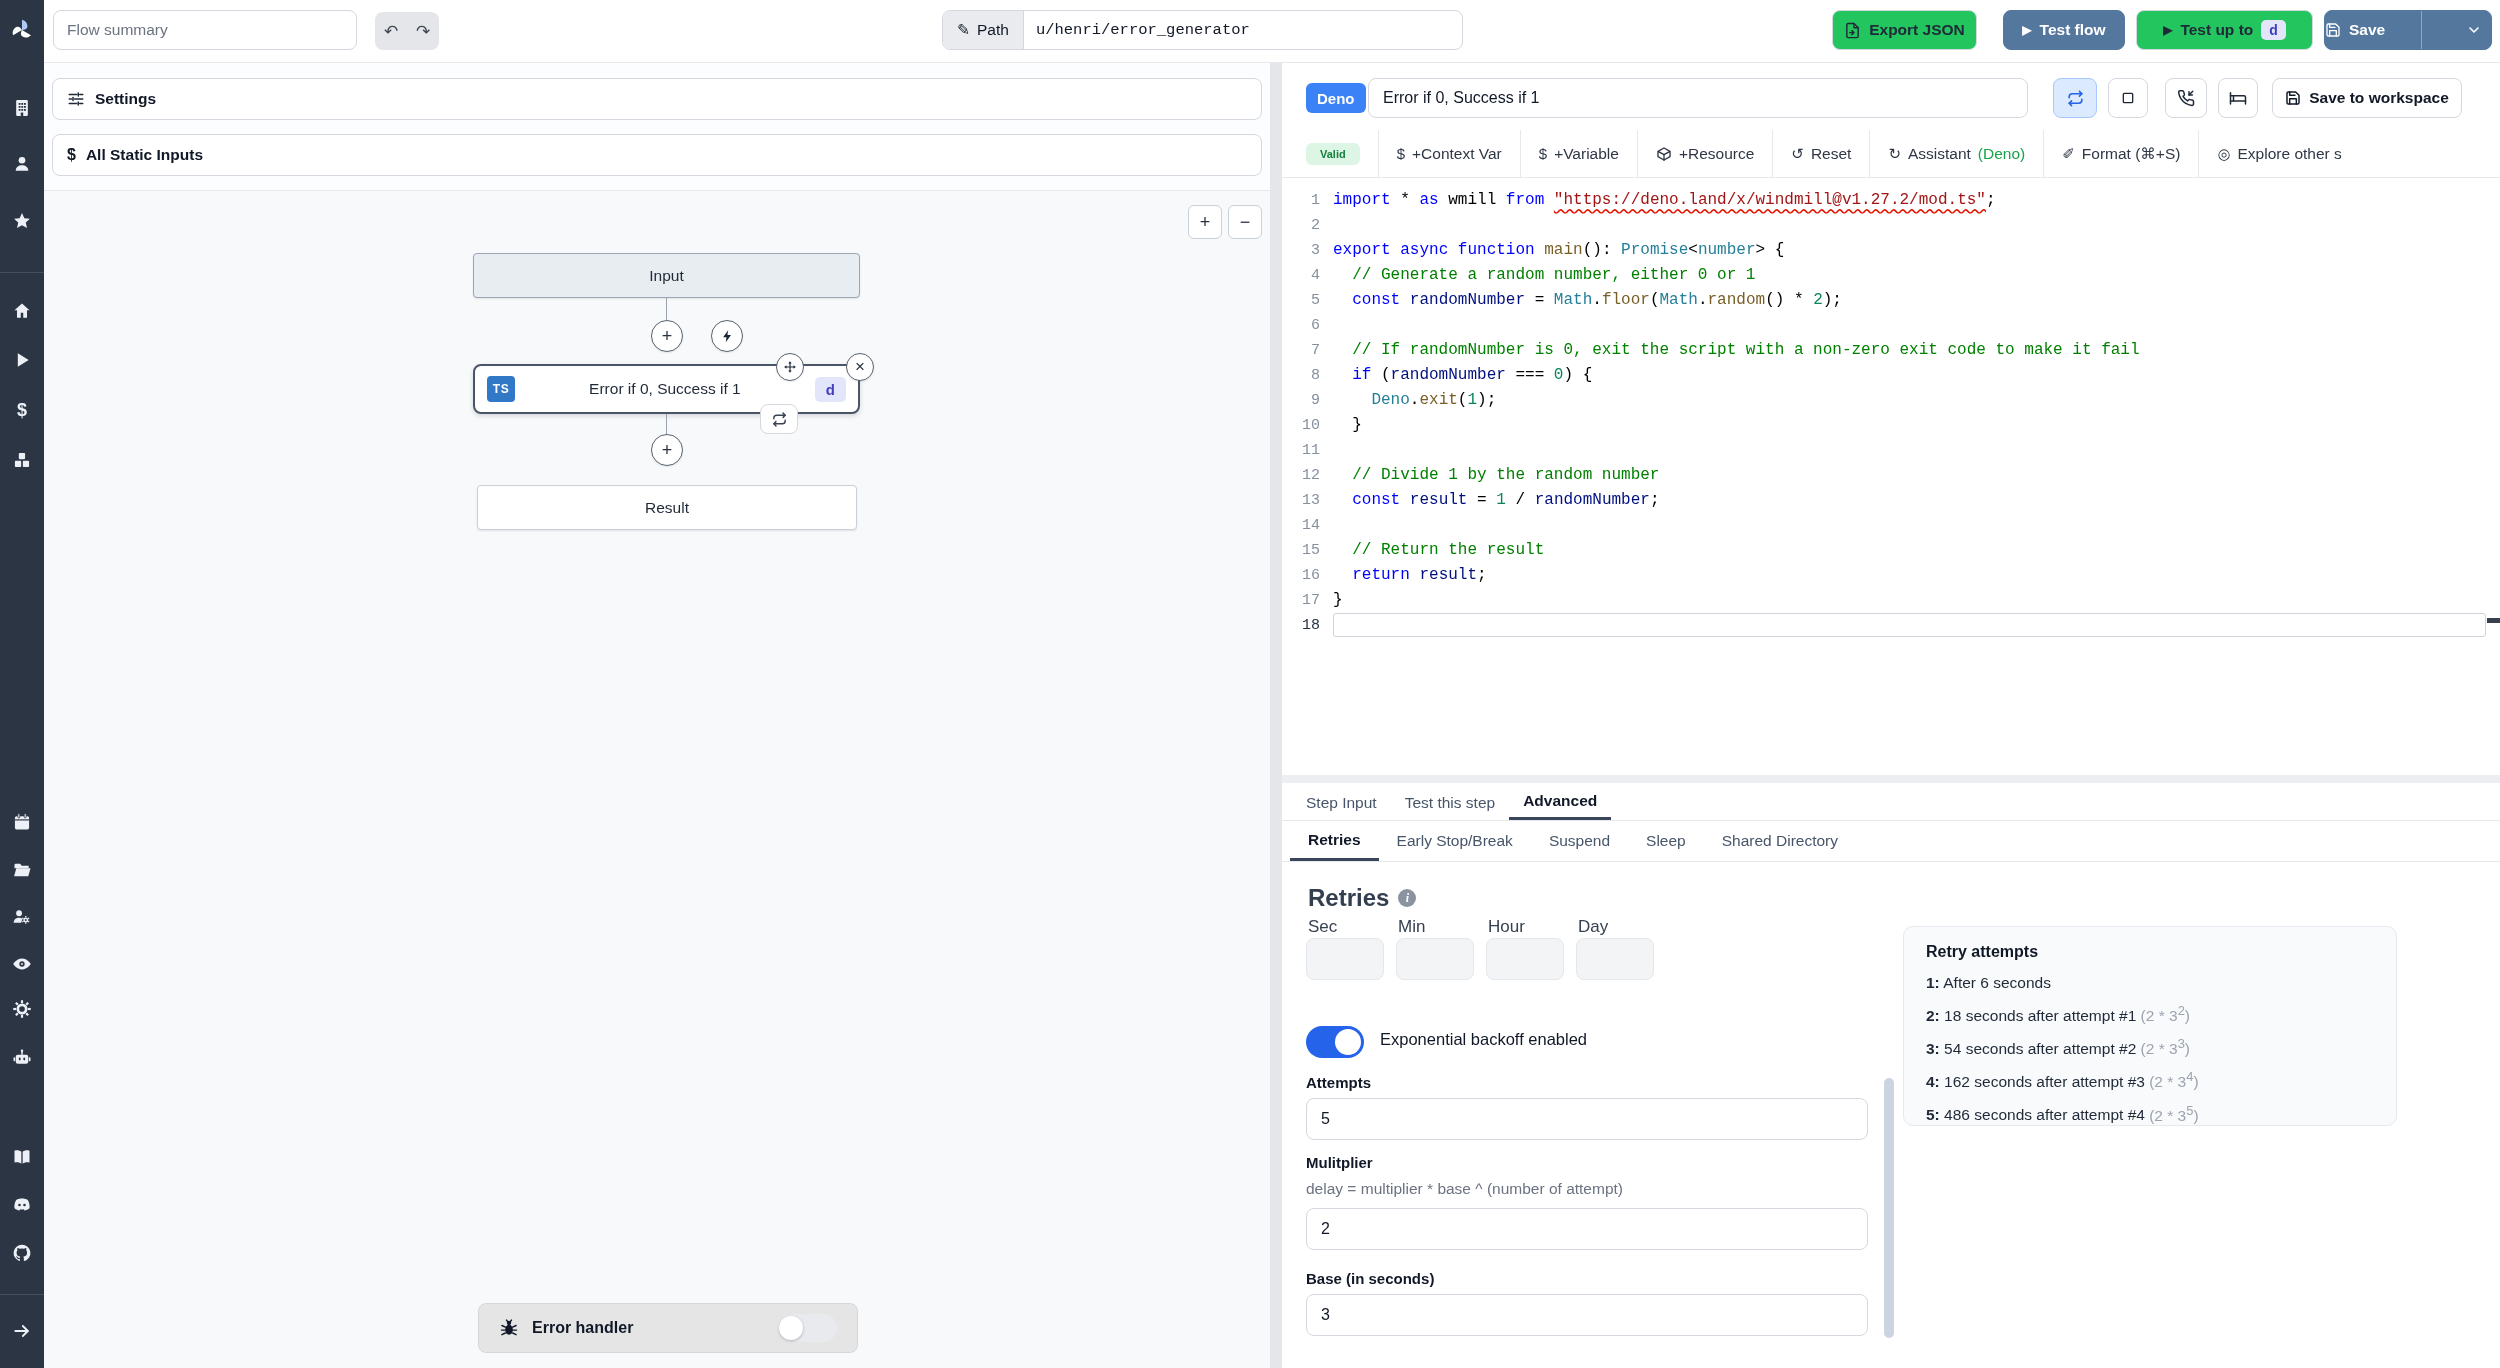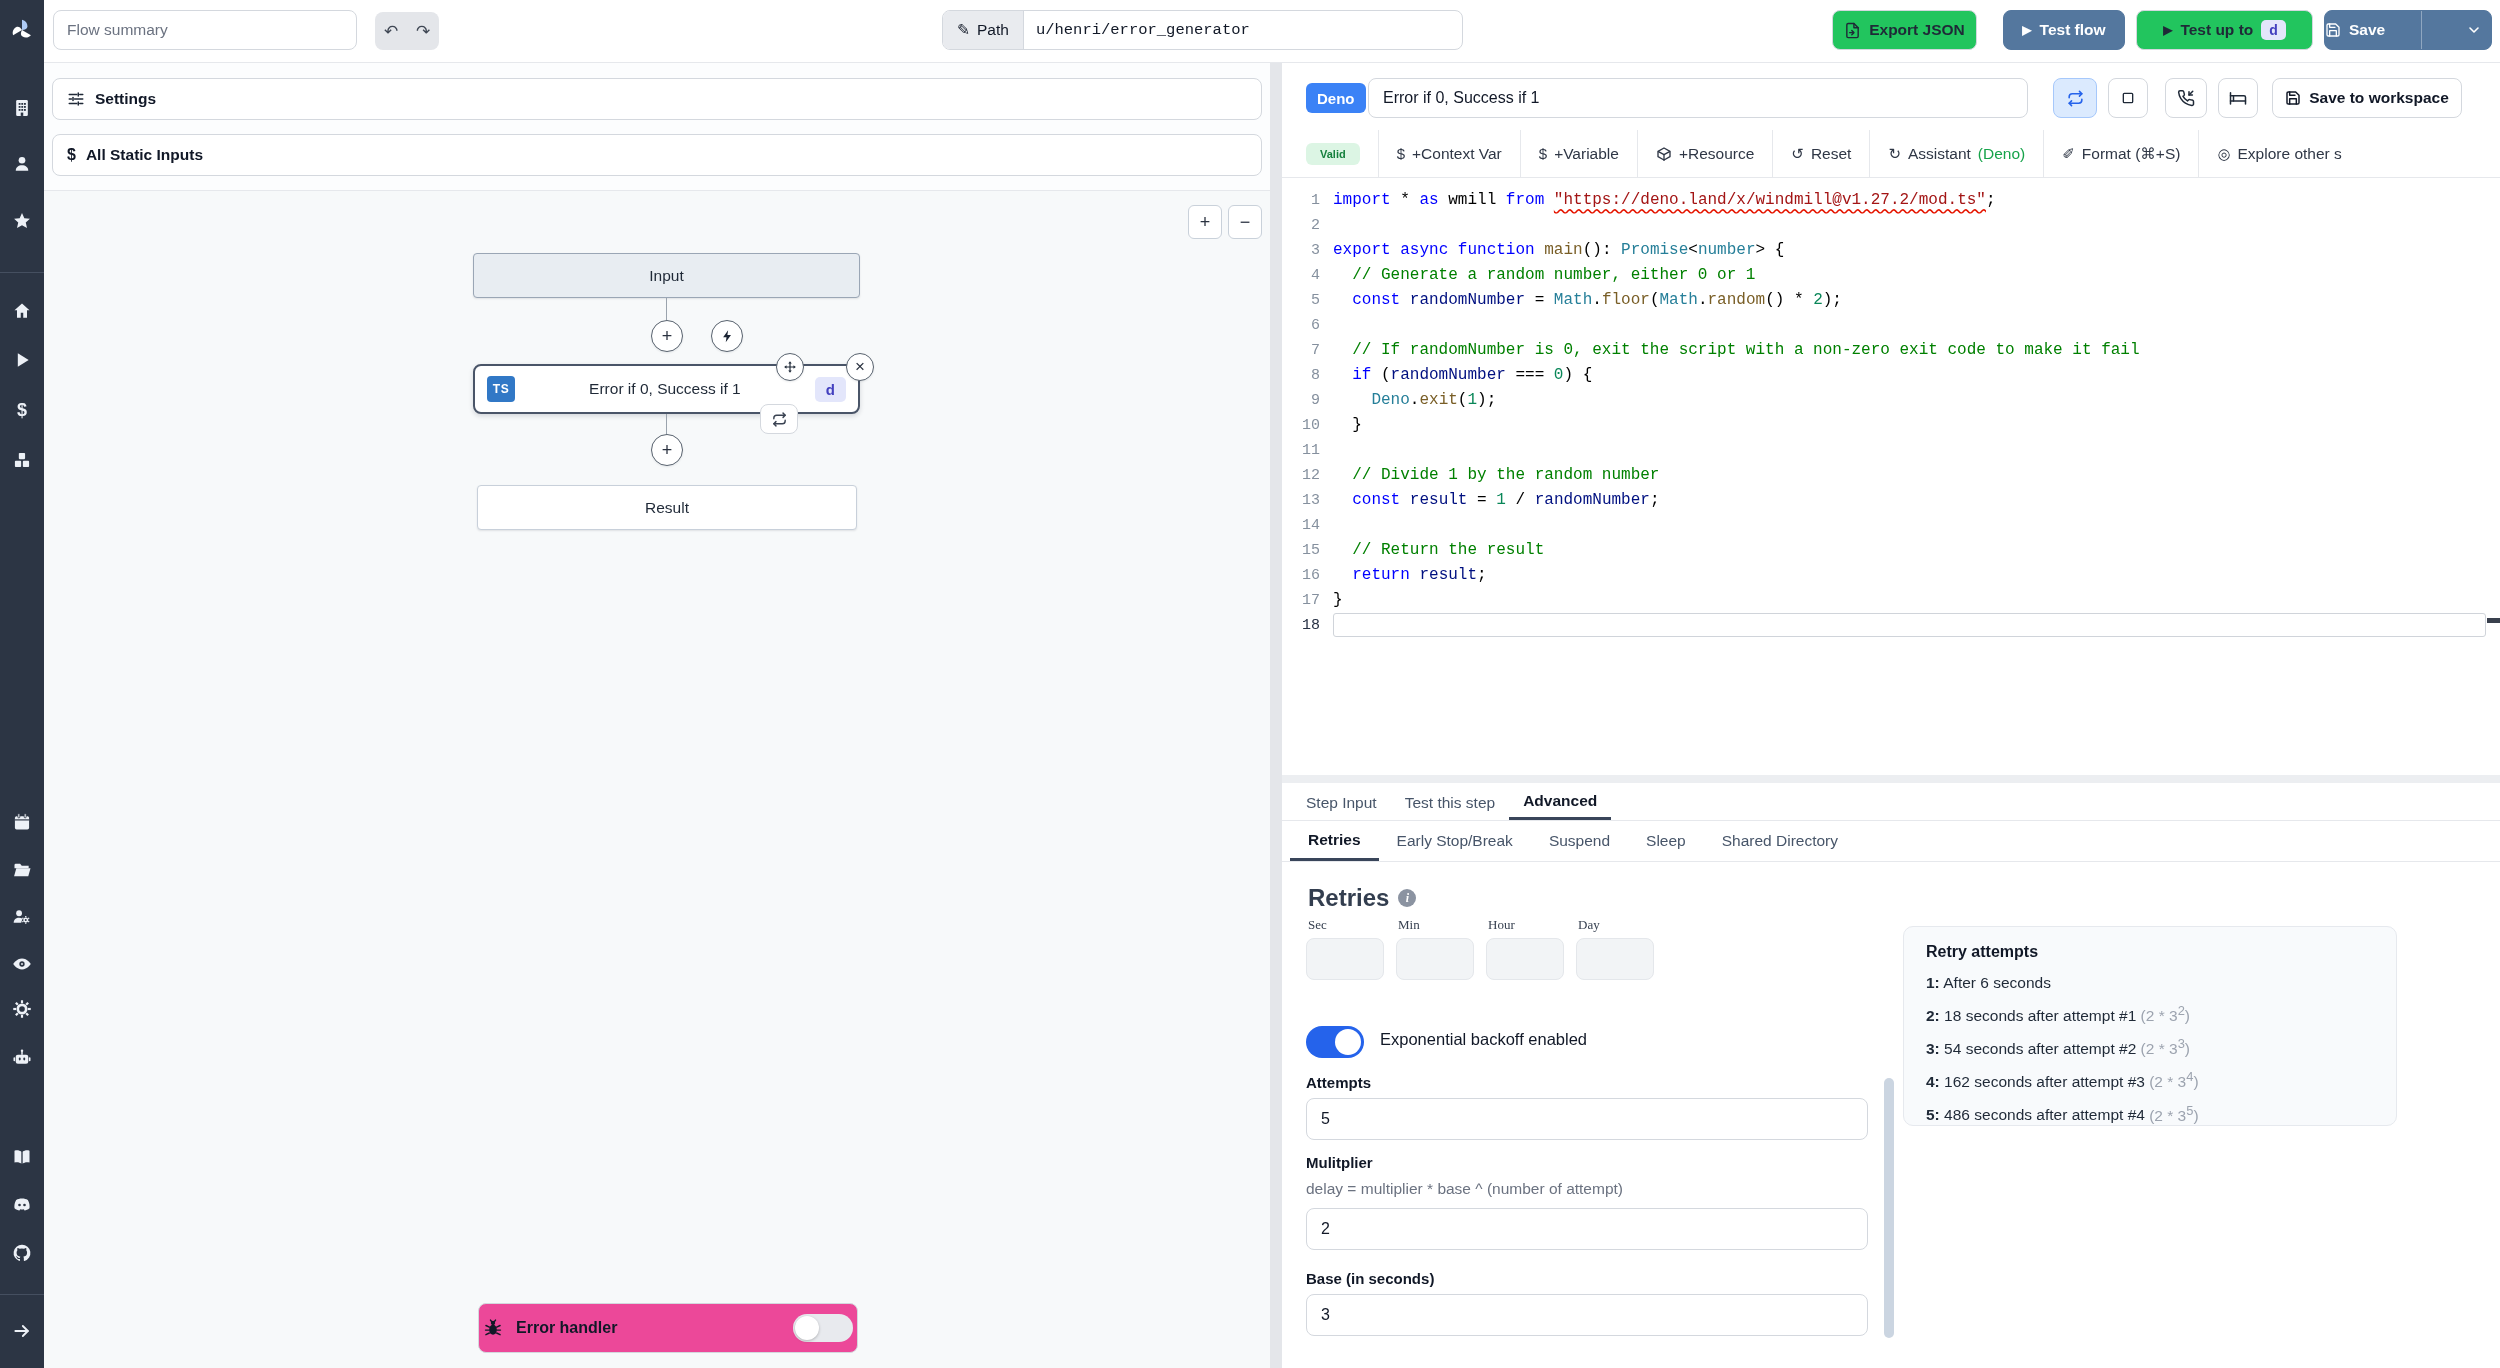--- a/index.html
+++ b/index.html
@@ -32,21 +32,21 @@
   .panel-box { position:absolute; left:8px; width:1210px; height:42px; background:#fff; border:1px solid #d4d8de; border-radius:8px; display:flex; align-items:center; gap:10px; padding:0 14px; font-size:15.5px; font-weight:600; color:#111827; cursor:pointer; }
   #canvas { position:absolute; left:0; top:127px; width:1226px; height:1178px; background:#f7f9fa; border-top:1px solid #e6e8ec; }
   .zoom-btn { position:absolute; top:14px; width:34px; height:34px; background:#fff; border:1px solid #c9d1da; border-radius:6px; font-size:18px; color:#2a3240; display:flex; align-items:center; justify-content:center; cursor:pointer; }
   .node { position:absolute; background:#fff; border:1px solid #c8d0da; border-radius:4px; display:flex; align-items:center; justify-content:center; font-size:15.5px; color:#1f2937; box-shadow:0 1px 2px rgba(15,23,42,.10); cursor:pointer; }
   .connector { position:absolute; width:1px; background:#9aa3ad; }
   .circle-btn { position:absolute; width:32px; height:32px; border-radius:50%; background:#fff; border:1px solid #59636f; display:flex; align-items:center; justify-content:center; font-size:18px; color:#2a3240; cursor:pointer; box-shadow:0 1px 2px rgba(15,23,42,.08); }
   .circle-btn.small { width:28px; height:28px; font-size:15px; }
   #step-node { border:2px solid #4a5568; border-radius:8px; box-shadow:0 2px 5px rgba(15,23,42,.15); justify-content:flex-start; padding:0 12px; }
   .ts-badge { background:#3178c6; color:#fff; font-weight:700; font-size:12px; border-radius:4px; width:28px; height:26px; display:flex; align-items:center; justify-content:center; letter-spacing:.5px; }
   #retry-badge { position:absolute; left:716px; top:213px; width:38px; height:30px; background:#fff; border:1px solid #d4d8de; border-radius:8px; display:flex; align-items:center; justify-content:center; cursor:pointer; }
-  #error-handler { position:absolute; left:434px; top:1112px; width:380px; height:50px; background:#ec4899; border:1px solid #d4d8de; border-radius:8px; display:flex; align-items:center; gap:13px; padding:0 4px; cursor:pointer; }
+  #error-handler { position:absolute; left:434px; top:1112px; width:380px; height:50px; background:#e5e5e5; border:1px solid #d4d8de; border-radius:8px; display:flex; align-items:center; gap:13px; padding:0 20px; cursor:pointer; }
   #error-handler .eh-label { font-weight:700; font-size:16px; color:#111827; flex:1; }
   .toggle-off { width:60px; height:28px; background:#e8eaee; border-radius:14px; position:relative; cursor:pointer; }
   .toggle-off .knob { position:absolute; left:2px; top:2px; width:24px; height:24px; border-radius:50%; background:#fff; box-shadow:0 1px 3px rgba(0,0,0,.25); }
 
   
   #v-splitter { position:absolute; left:1270px; top:63px; width:12px; height:1305px; background:#e4e6ea; cursor:col-resize; }
 
   
   #right-panel { position:absolute; left:1282px; top:63px; width:1218px; height:1305px; background:#fff; overflow:hidden; }
   #rp-header { position:absolute; left:0; top:15px; width:1218px; height:40px; }
@@ -81,21 +81,21 @@
   .tab { padding:0 14px; font-size:15.5px; color:#475569; display:flex; align-items:center; cursor:pointer; }
   .tab.active { color:#111827; font-weight:600; border-bottom:3px solid #39455a; }
   #rp-subtabs { position:absolute; left:0; top:758px; width:1218px; height:41px; border-bottom:1px solid #e6e8ec; display:flex; padding-left:8px; }
   .subtab { padding:0 18px; font-size:15.5px; color:#475569; display:flex; align-items:center; cursor:pointer; }
   .subtab.active { color:#111827; font-weight:600; border-bottom:3px solid #39455a; }
 
   
   #adv-content { position:absolute; left:0; top:799px; width:1218px; height:506px; overflow:hidden; }
   #retries-heading { position:absolute; left:26px; top:22px; font-size:24px; font-weight:700; color:#333e4f; display:flex; align-items:center; gap:9px; }
   .info-icon { width:18px; height:18px; border-radius:50%; background:#8b93a1; color:#fff; font-size:12px; font-weight:700; font-style:italic; display:flex; align-items:center; justify-content:center; font-family:"Liberation Serif",serif; }
-  .unit-label { position:absolute; top:55px; font-size:13px; color:#374151;font-family:Liberation Serif, serif; }
+  .unit-label { position:absolute; top:55px; font-size:17px; color:#374151; }
   .unit-input { position:absolute; top:76px; width:78px; height:42px; background:#f2f4f6; border:1px solid #e4e7eb; border-radius:8px; }
   .toggle-on { position:absolute; left:24px; top:164px; width:58px; height:32px; background:#2563eb; border-radius:16px; cursor:pointer; }
   .toggle-on .knob { position:absolute; right:3px; top:3px; width:26px; height:26px; border-radius:50%; background:#fff; }
   #exp-label { position:absolute; left:98px; top:168px; font-size:16.5px; color:#111827; }
   .field-label { position:absolute; left:24px; font-size:15px; font-weight:700; color:#111827; }
   .field-help { position:absolute; left:24px; font-size:15.5px; color:#6b7280; }
   .field-input { position:absolute; left:24px; width:562px; height:42px; border:1px solid #d4d8de; border-radius:8px; font-size:16px; padding:0 14px; color:#111827; font-family:"Liberation Sans",sans-serif; }
   #adv-scrollbar { position:absolute; left:602px; top:216px; width:10px; height:260px; background:#cbd5e1; border-radius:5px; cursor:grab; }
   #retry-card { position:absolute; left:621px; top:64px; width:494px; height:200px; background:#f8fafc; border:1px solid #e6e9ee; border-radius:10px; padding:16px 22px; }
   #retry-card .rc-title { font-size:16px; font-weight:600; color:#111827; margin-bottom:8px; }

